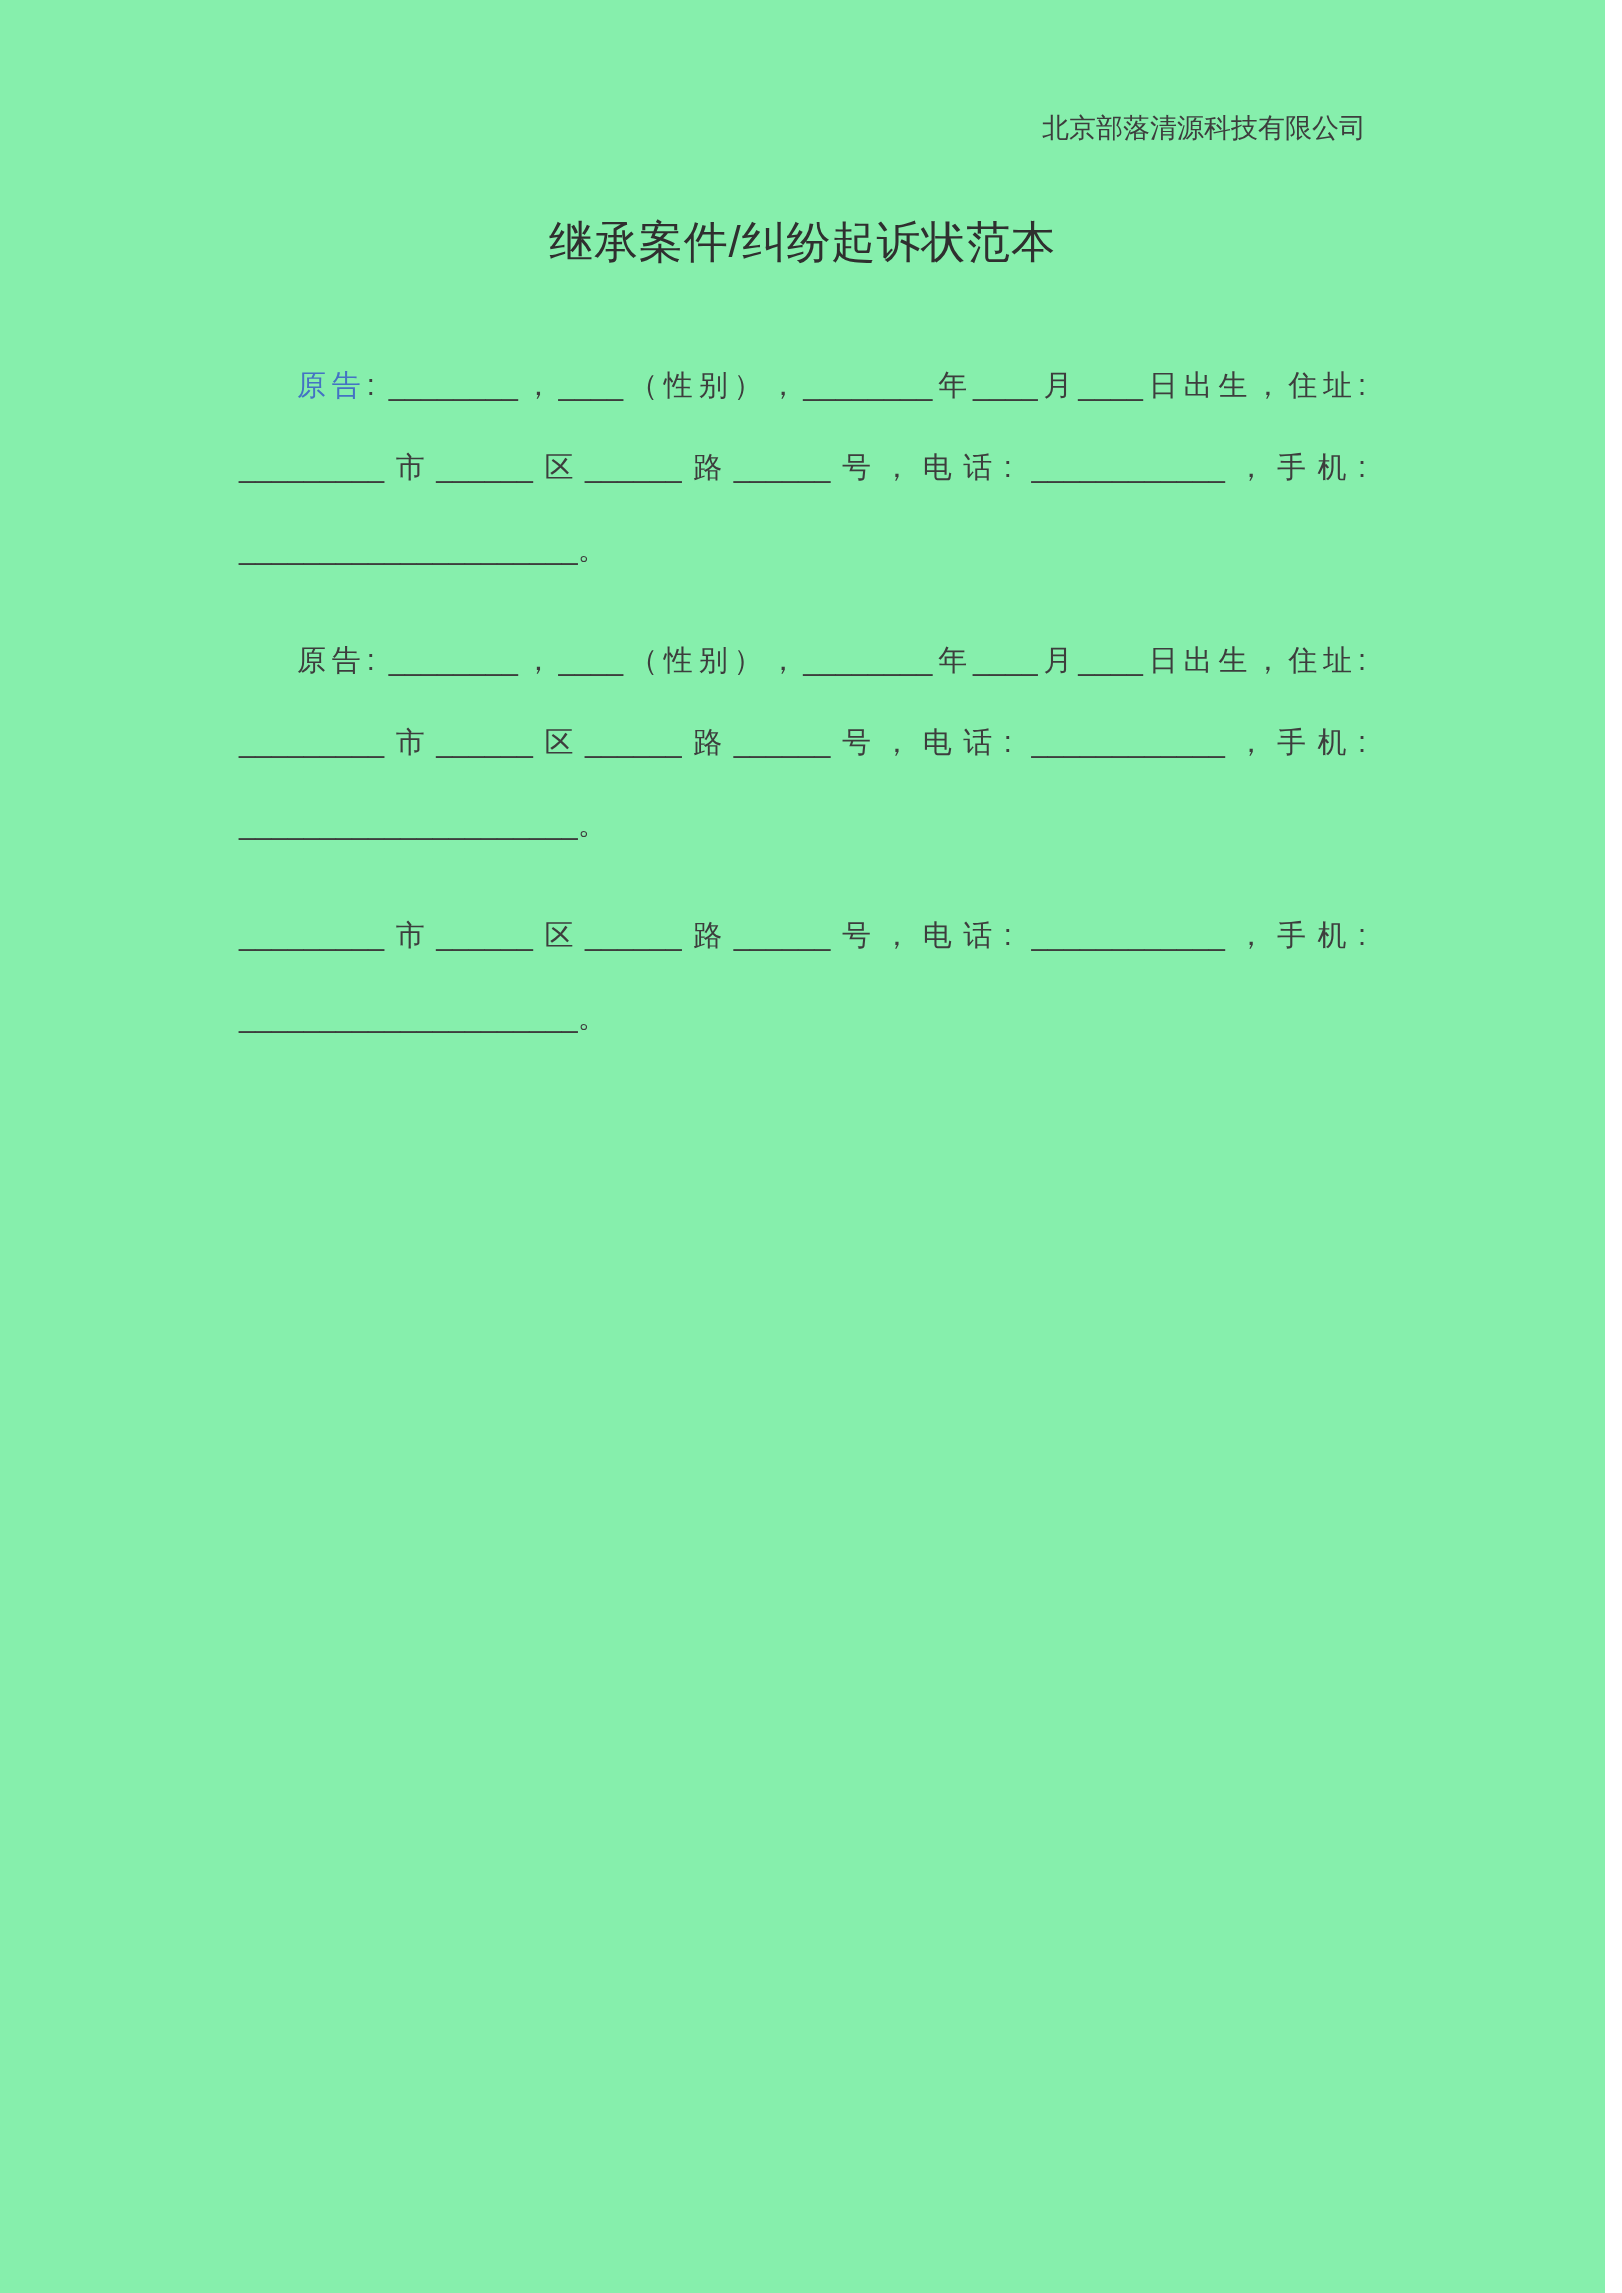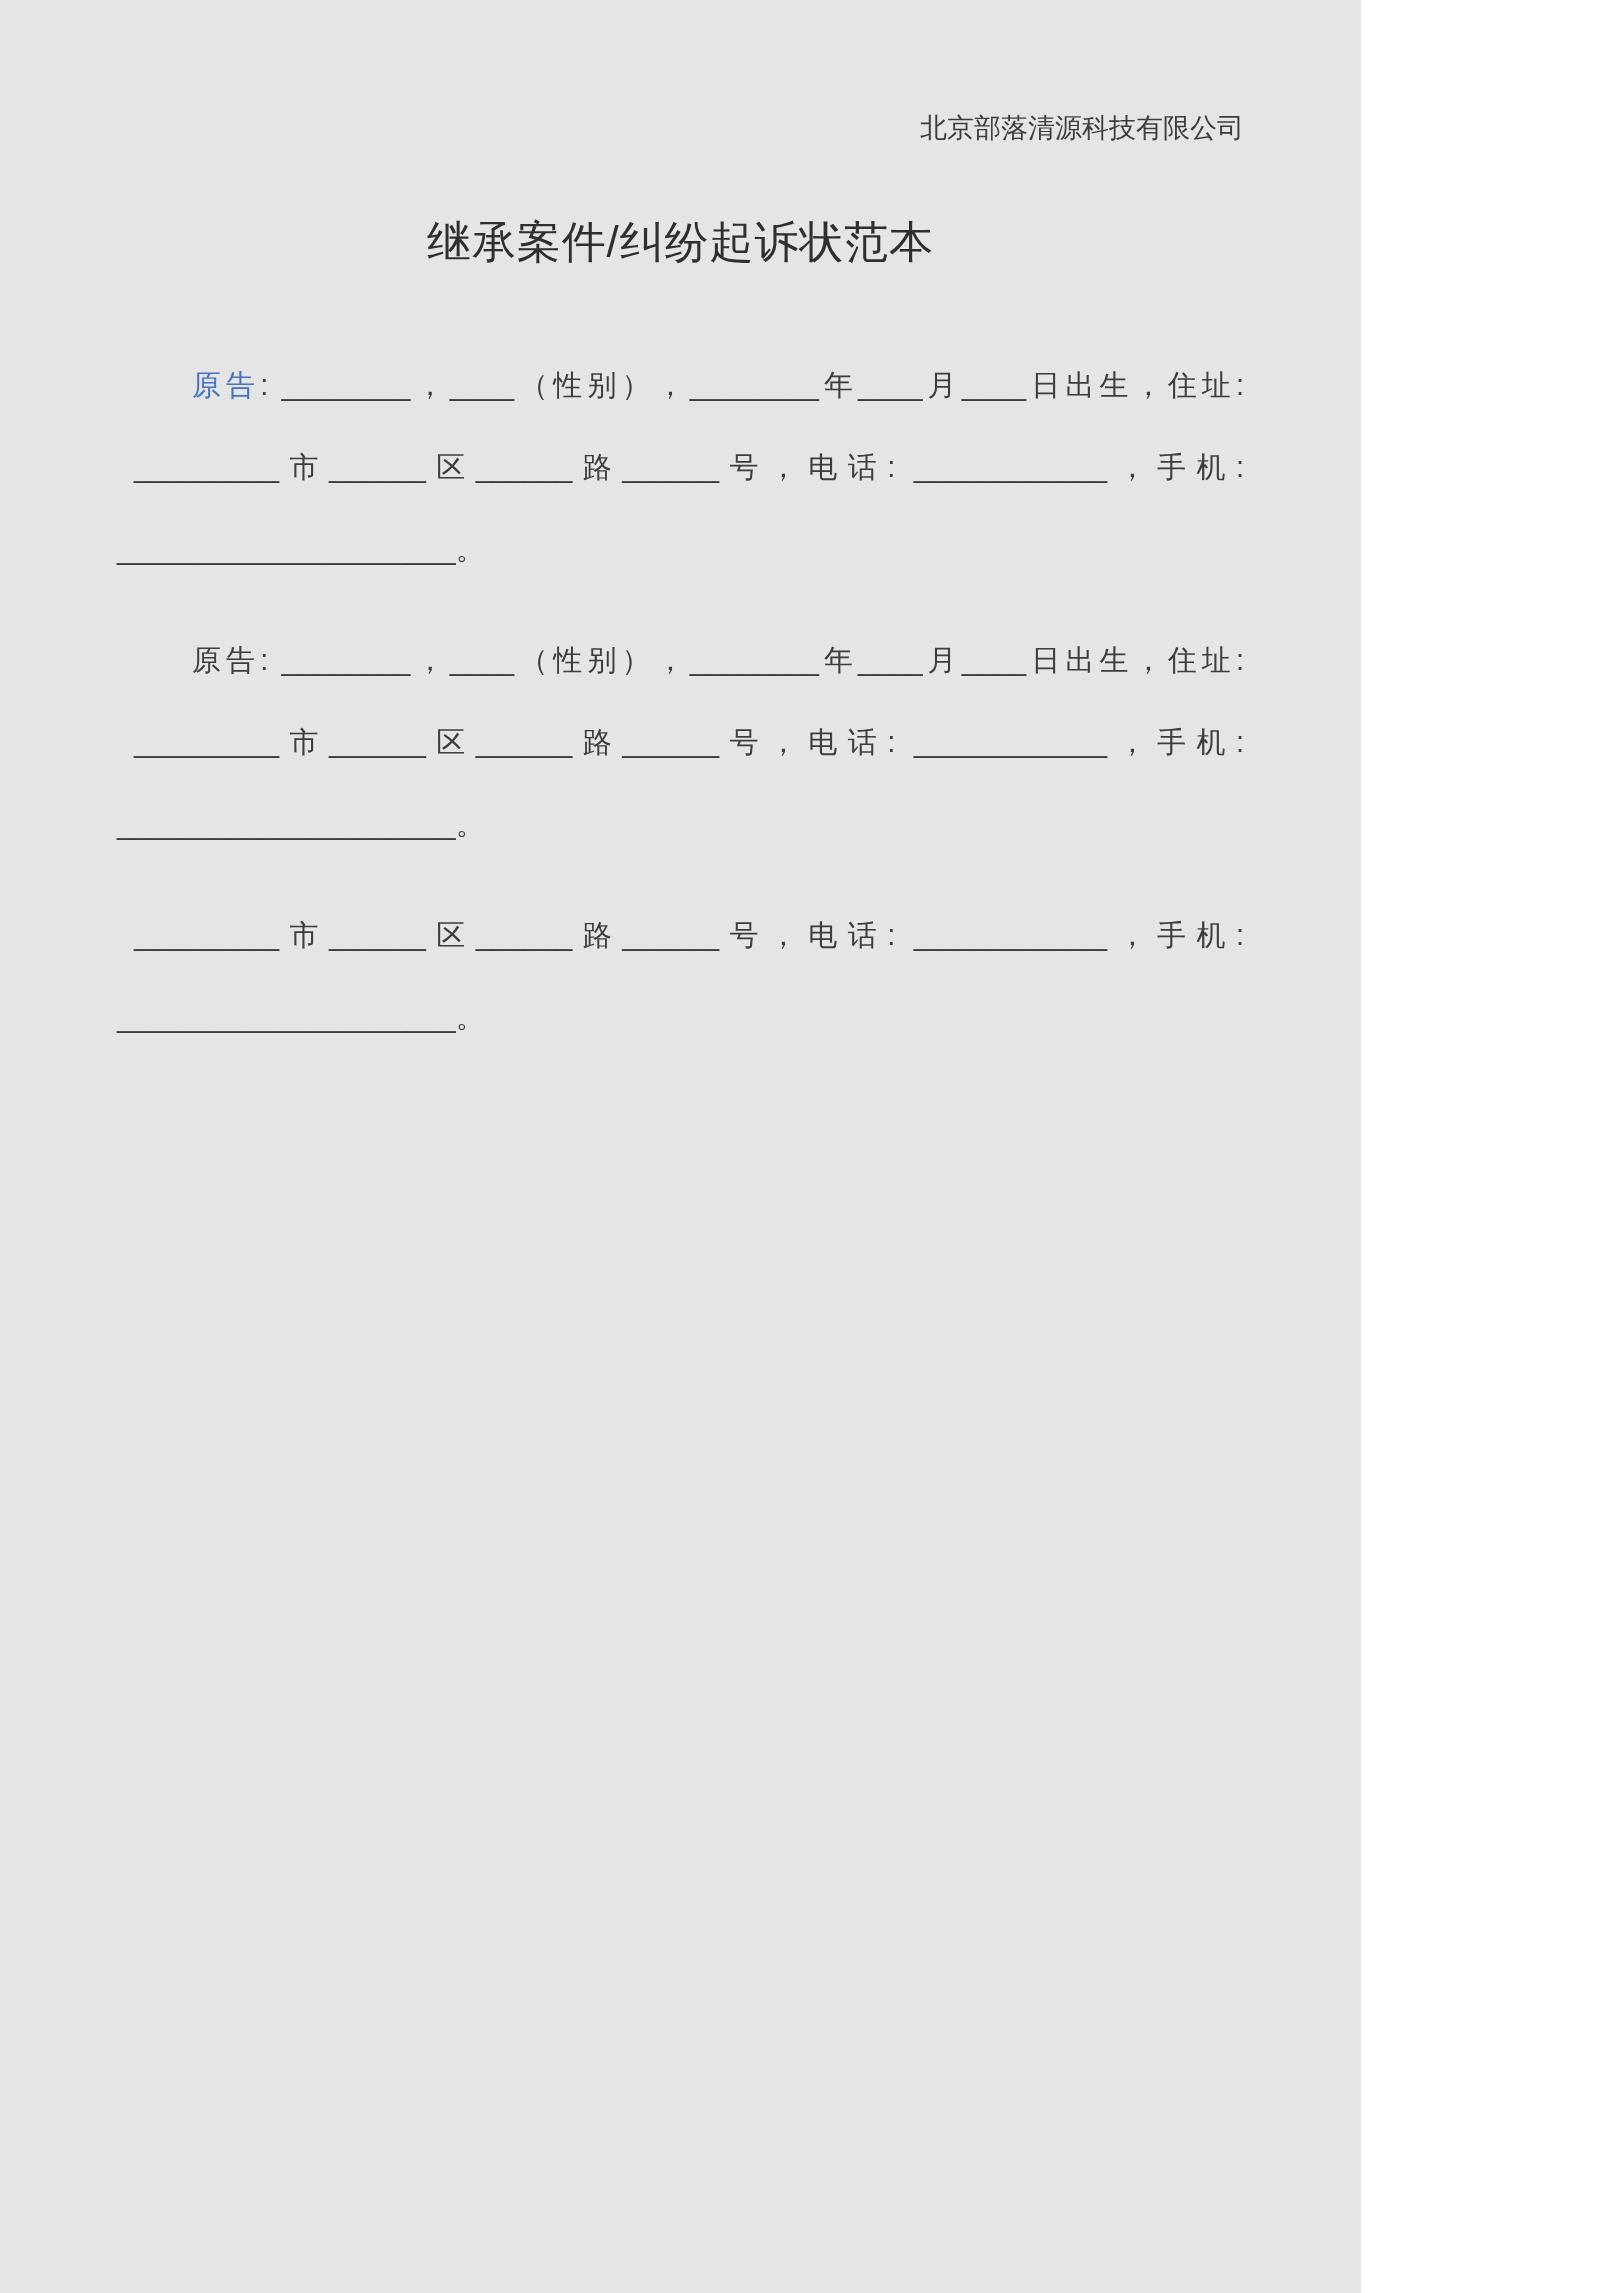--- a/index.html
+++ b/index.html
@@ -6,23 +6,23 @@
     margin: 0;
     padding: 0;
     background: #ffffff;
   }
   body {
     font-family: "Liberation Sans", "DejaVu Sans", sans-serif;
     color: var(--text, #3d3d3d);
   }
   .page {
     position: relative;
-    width: 1361px;
+    width: 1605px;
     height: 2294px;
-    background: #e5e5e5;
+    background: #86efac;
     overflow: hidden;
   }
   .content {
     width: 1127px;
     margin: 0 auto;
     padding-top: 109px;
   }
   .company {
     text-align: right;
     font-size: 27px;
@@ -43,21 +43,20 @@
   .pline {
     margin: 0;
     font-size: 29px;
     line-height: 82px;
     color: var(--text, #3d3d3d);
     white-space: normal;
   }
   .stretch {
     text-align: justify;
     text-align-last: justify;
-    margin-left: 17px;
   }
   .indent { text-indent: 2em; }
   .accent { color: var(--accent, #4472c4); }
   .risk-box {
     border: 1.8px dashed var(--risk_border, #f92c2c);
     margin: 44px -41px 0 -41px;
     padding: 36px 44px 44px 44px;
   }
   .rpara {
     margin: 0;

